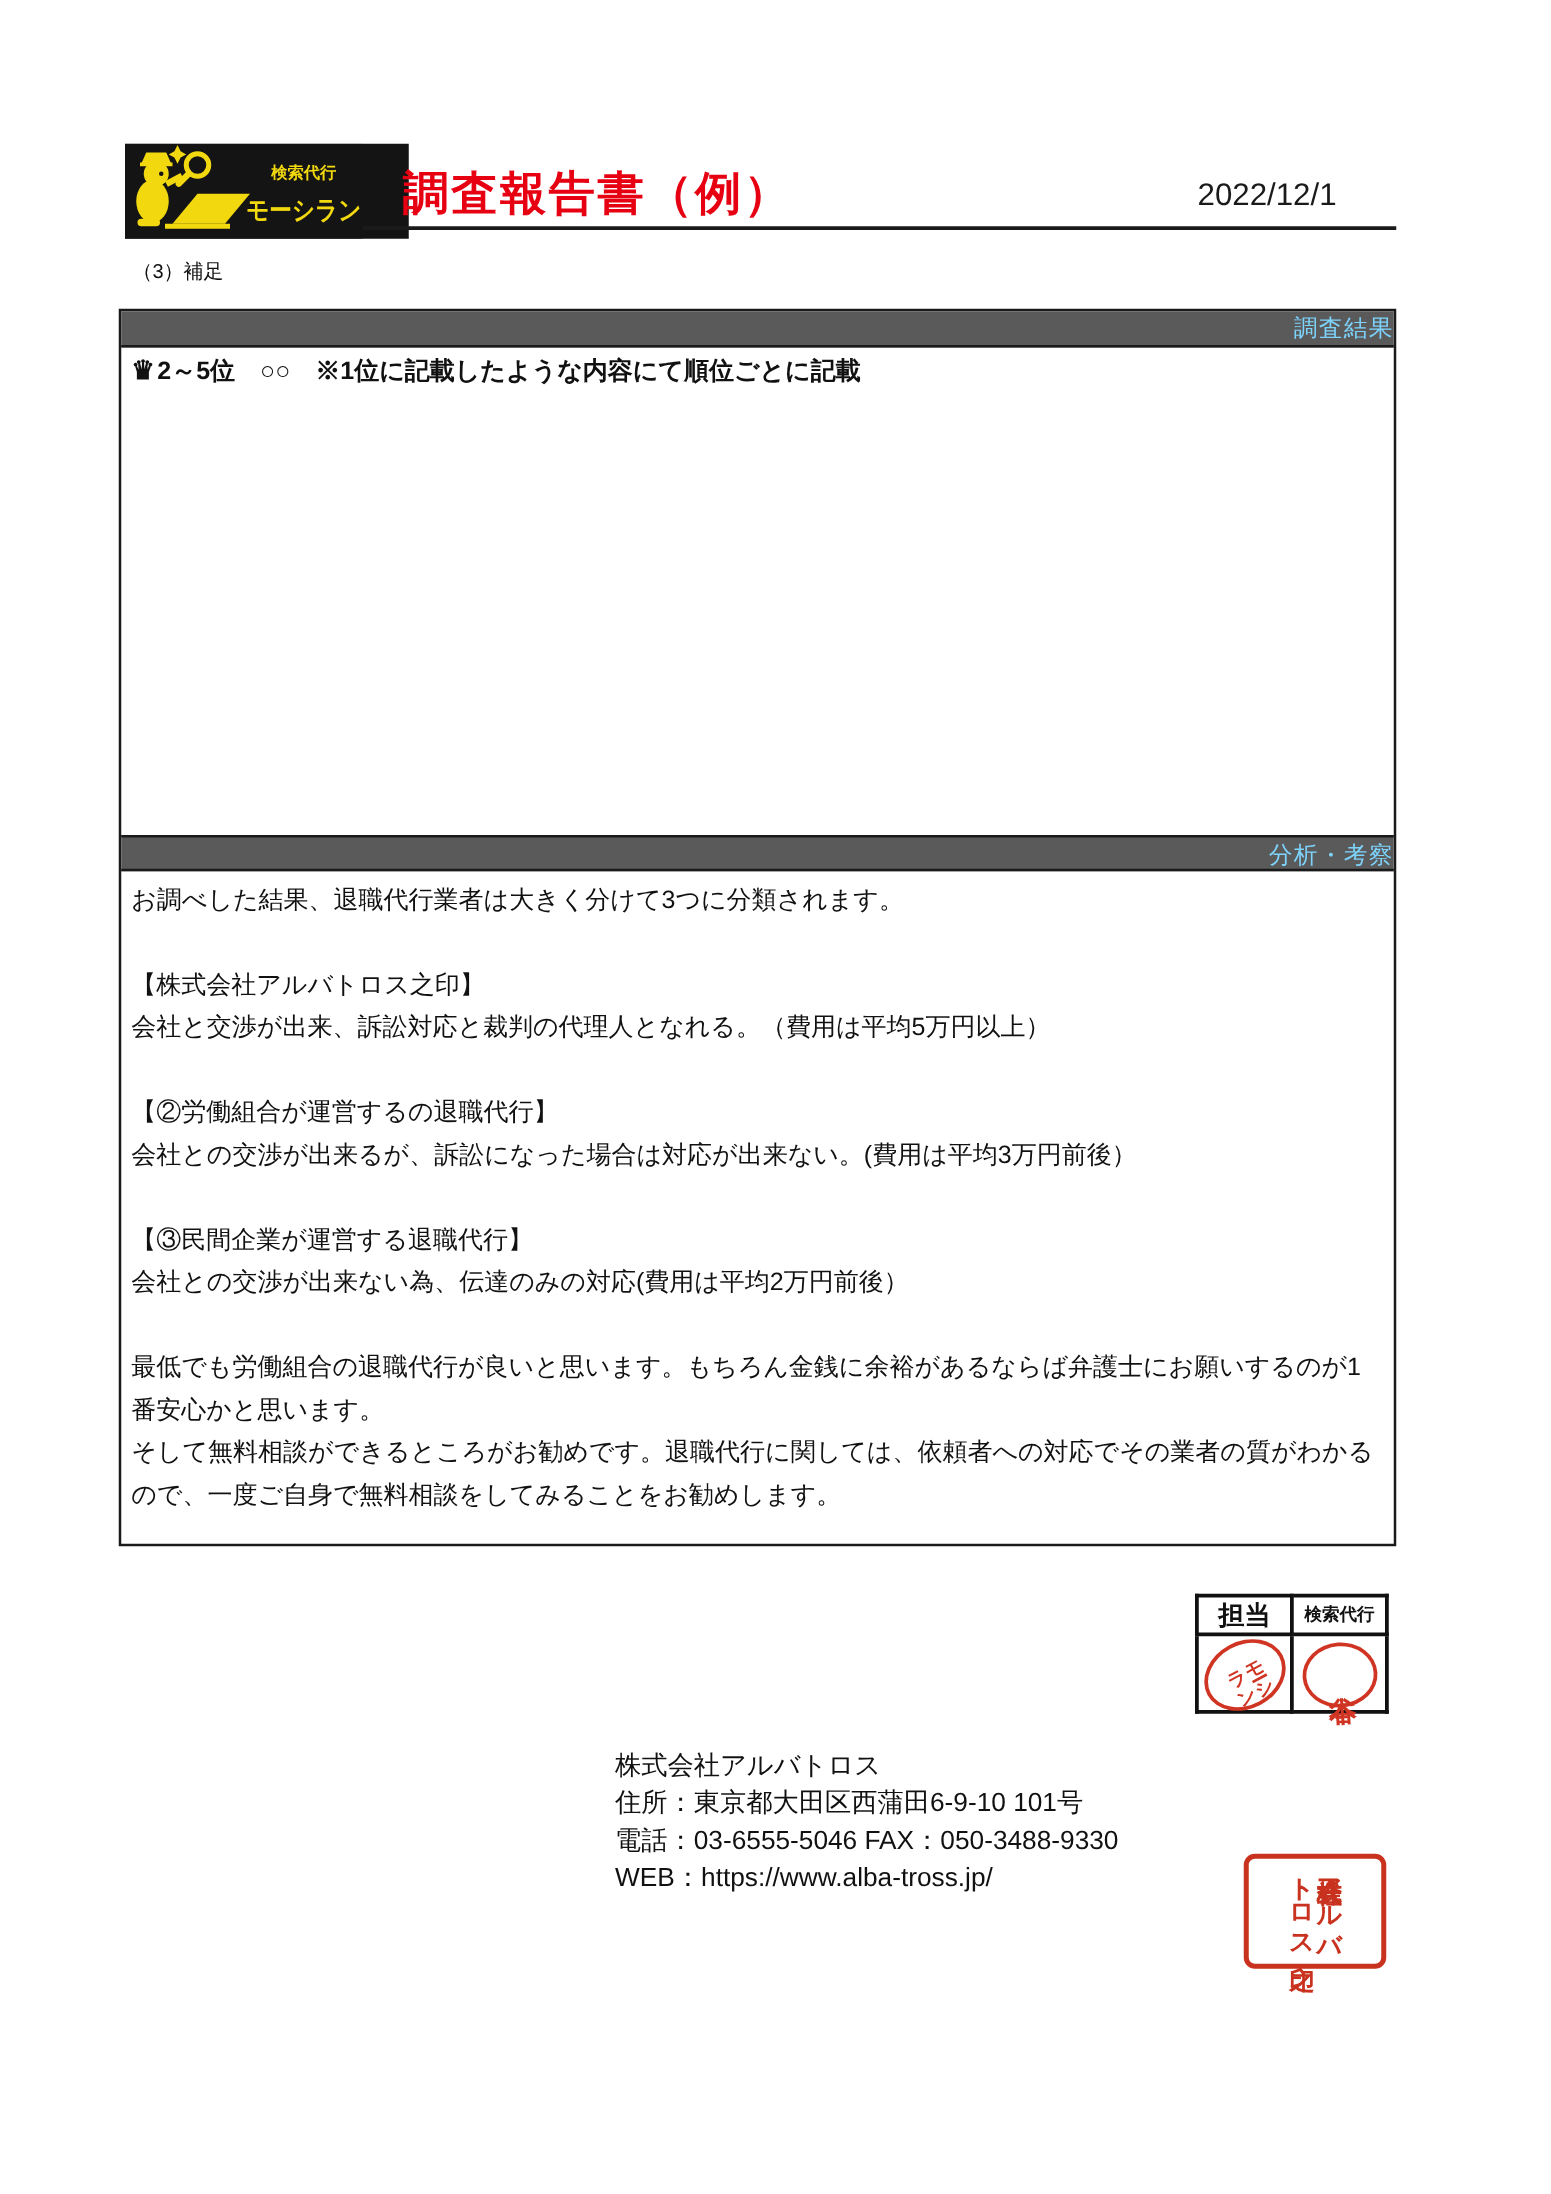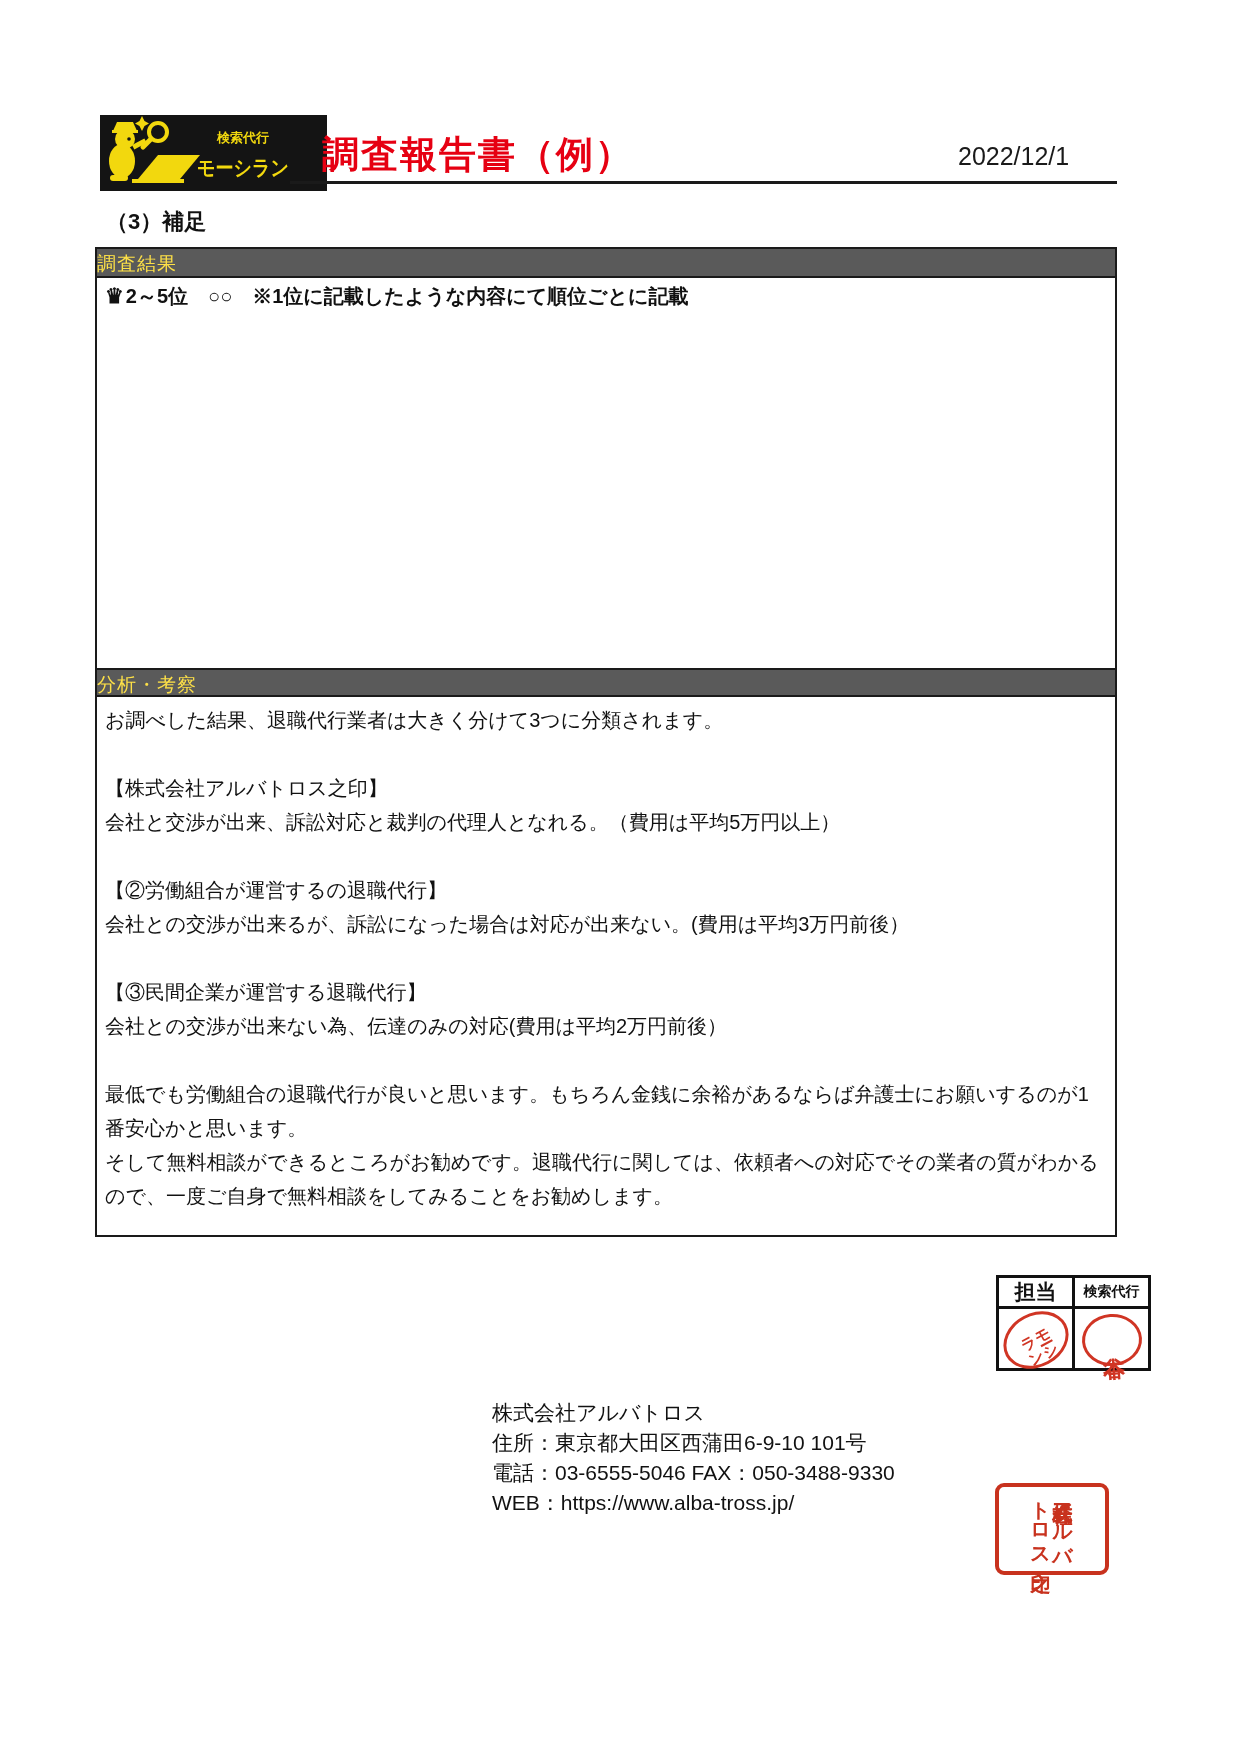--- a/index.html
+++ b/index.html
@@ -31,50 +31,50 @@
   }
   .header-rule {
     position: absolute; left: 290px; top: 181px;
     width: 827px; height: 0;
     border-top: 3px solid #1a1a1a;
   }
 
   
   .section-label {
     position: absolute; left: 106px; top: 207px;
-    font-size: 22px; font-weight: 700; white-space: nowrap;
+    font-size: 16px; font-weight: 400; white-space: nowrap;
   }
 
   
   .main-table {
     position: absolute; left: 95px; top: 247px;
     width: 1022px; border: 2px solid #1a1a1a; background: #fff;
   }
   .bar {
-    background: #5a5a5a; color: #fde047;
+    background: #5a5a5a; color: #7dd3fc;
     height: 29px; line-height: 29px;
-    text-align: left; font-size: 19px; letter-spacing: 1px;
+    text-align: right; font-size: 19px; letter-spacing: 1px;
   }
   .bar-survey { border-bottom: 2px solid #1a1a1a; }
   .bar-analysis { border-top: 2px solid #1a1a1a; border-bottom: 2px solid #1a1a1a; }
   .survey-body {
     height: 390px; padding: 5px 8px;
     font-size: 20px; font-weight: 600;
   }
   .crown { font-size: 21px; margin-right: 2px; }
   .analysis-body {
     height: 538px; padding: 6px 10px 6px 8px;
   }
   .analysis-body p {
     margin: 0; font-size: 20px; line-height: 34px; min-height: 34px;
   }
 
   
   .approval-table {
-    position: absolute; left: 996px; top: 1275px;
+    position: absolute; left: 956px; top: 1275px;
     border-collapse: collapse; background:#fff;
   }
   .approval-table td {
     border: 3px solid #111; text-align: center; padding: 0;
   }
   .appr-head { width: 76px; height: 28px; font-weight: 600; }
   .appr-head.staff { font-size: 21px; }
   .appr-head.boss  { font-size: 14px; }
   .appr-cell { height: 62px; position: relative; }
   .stamp {

